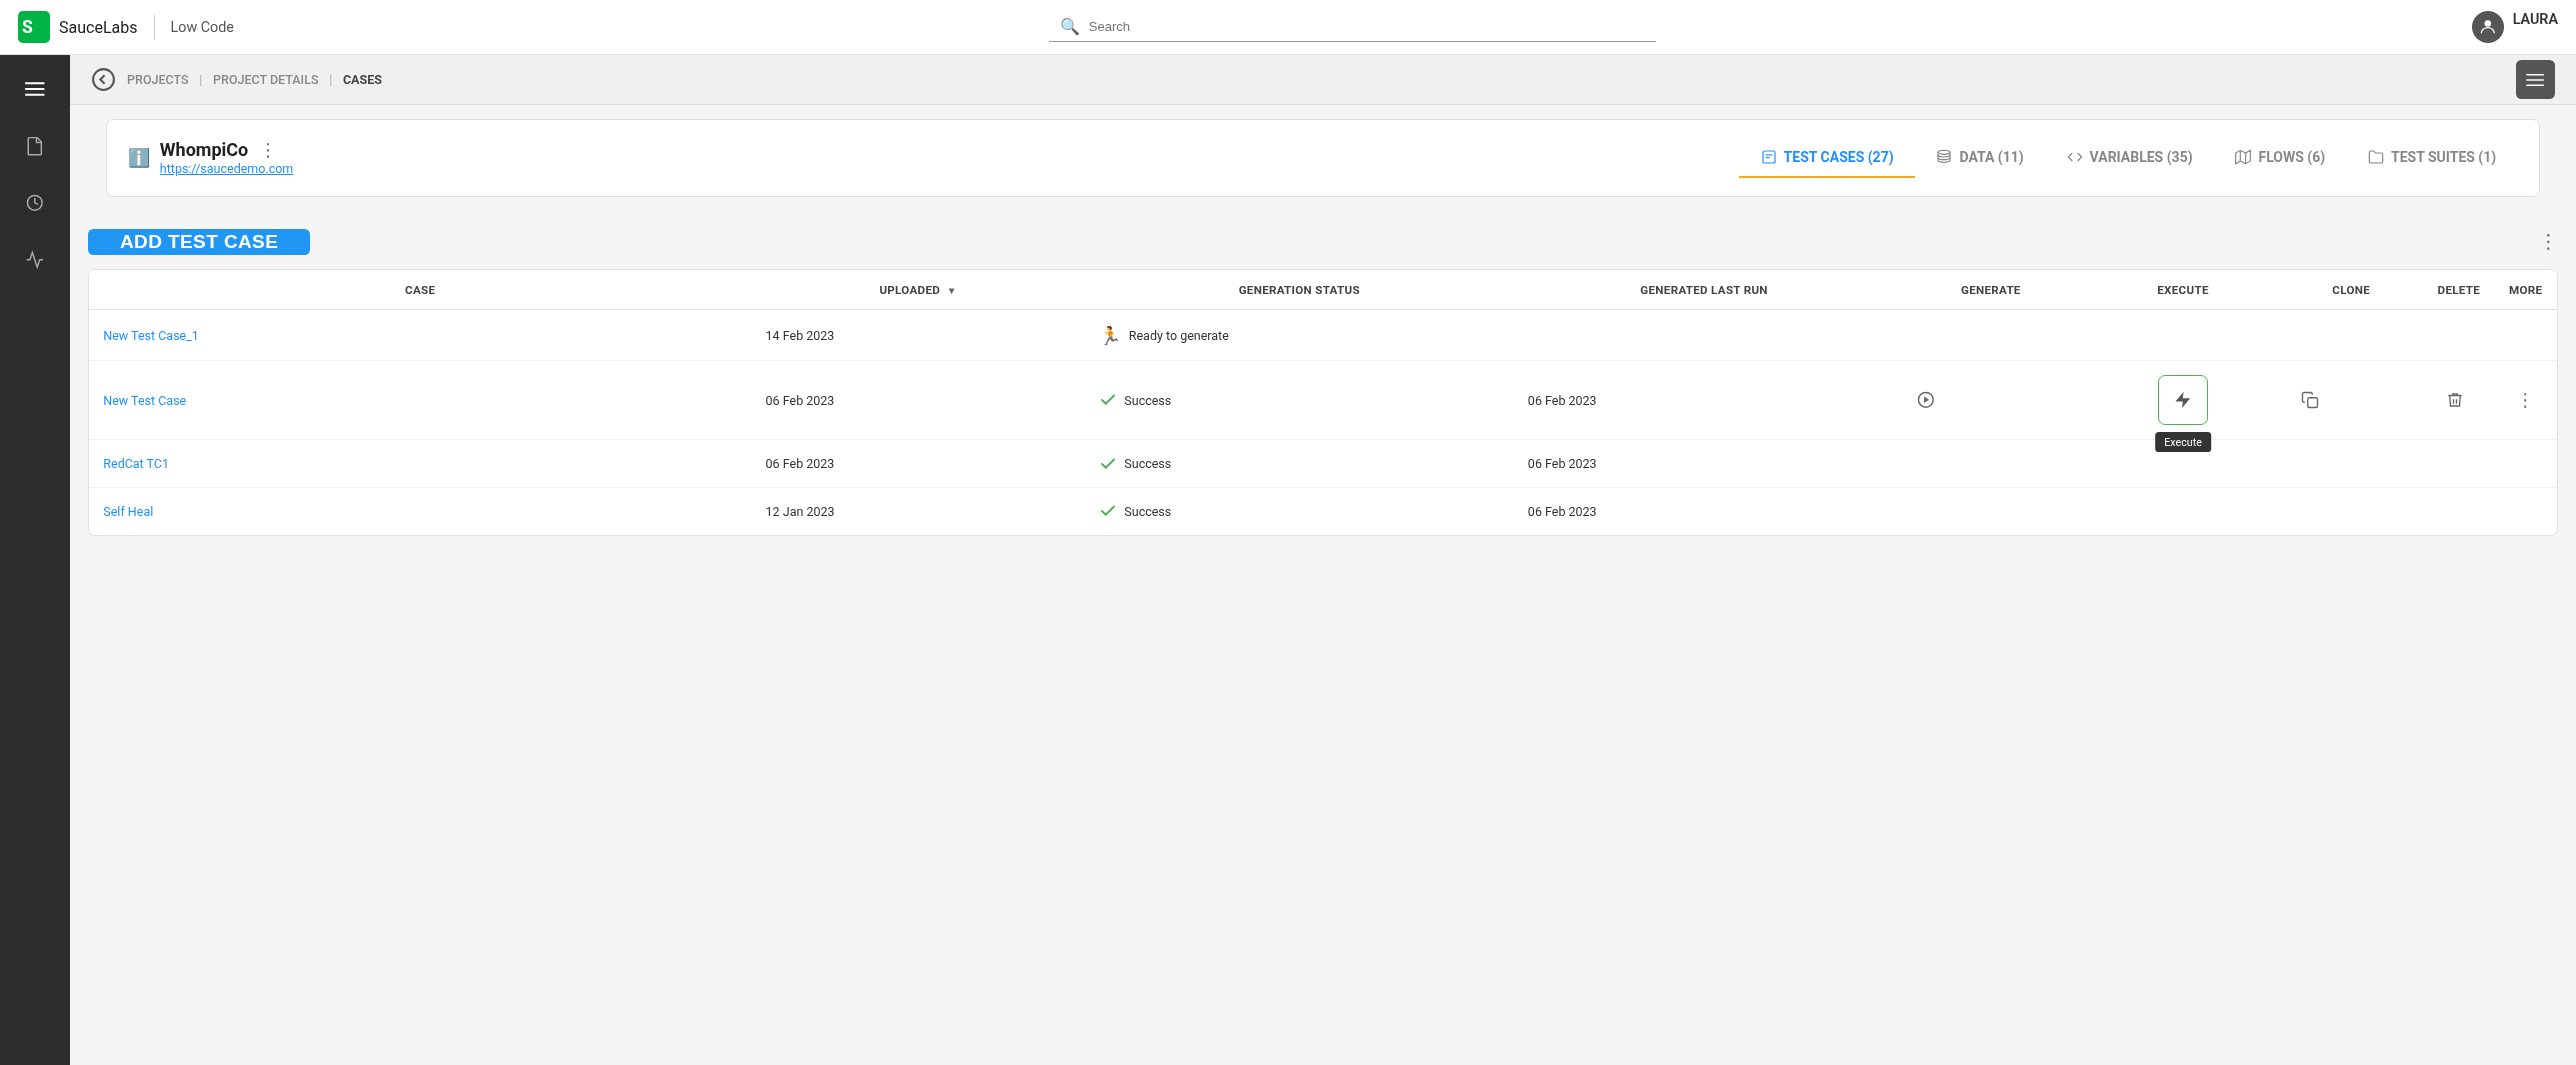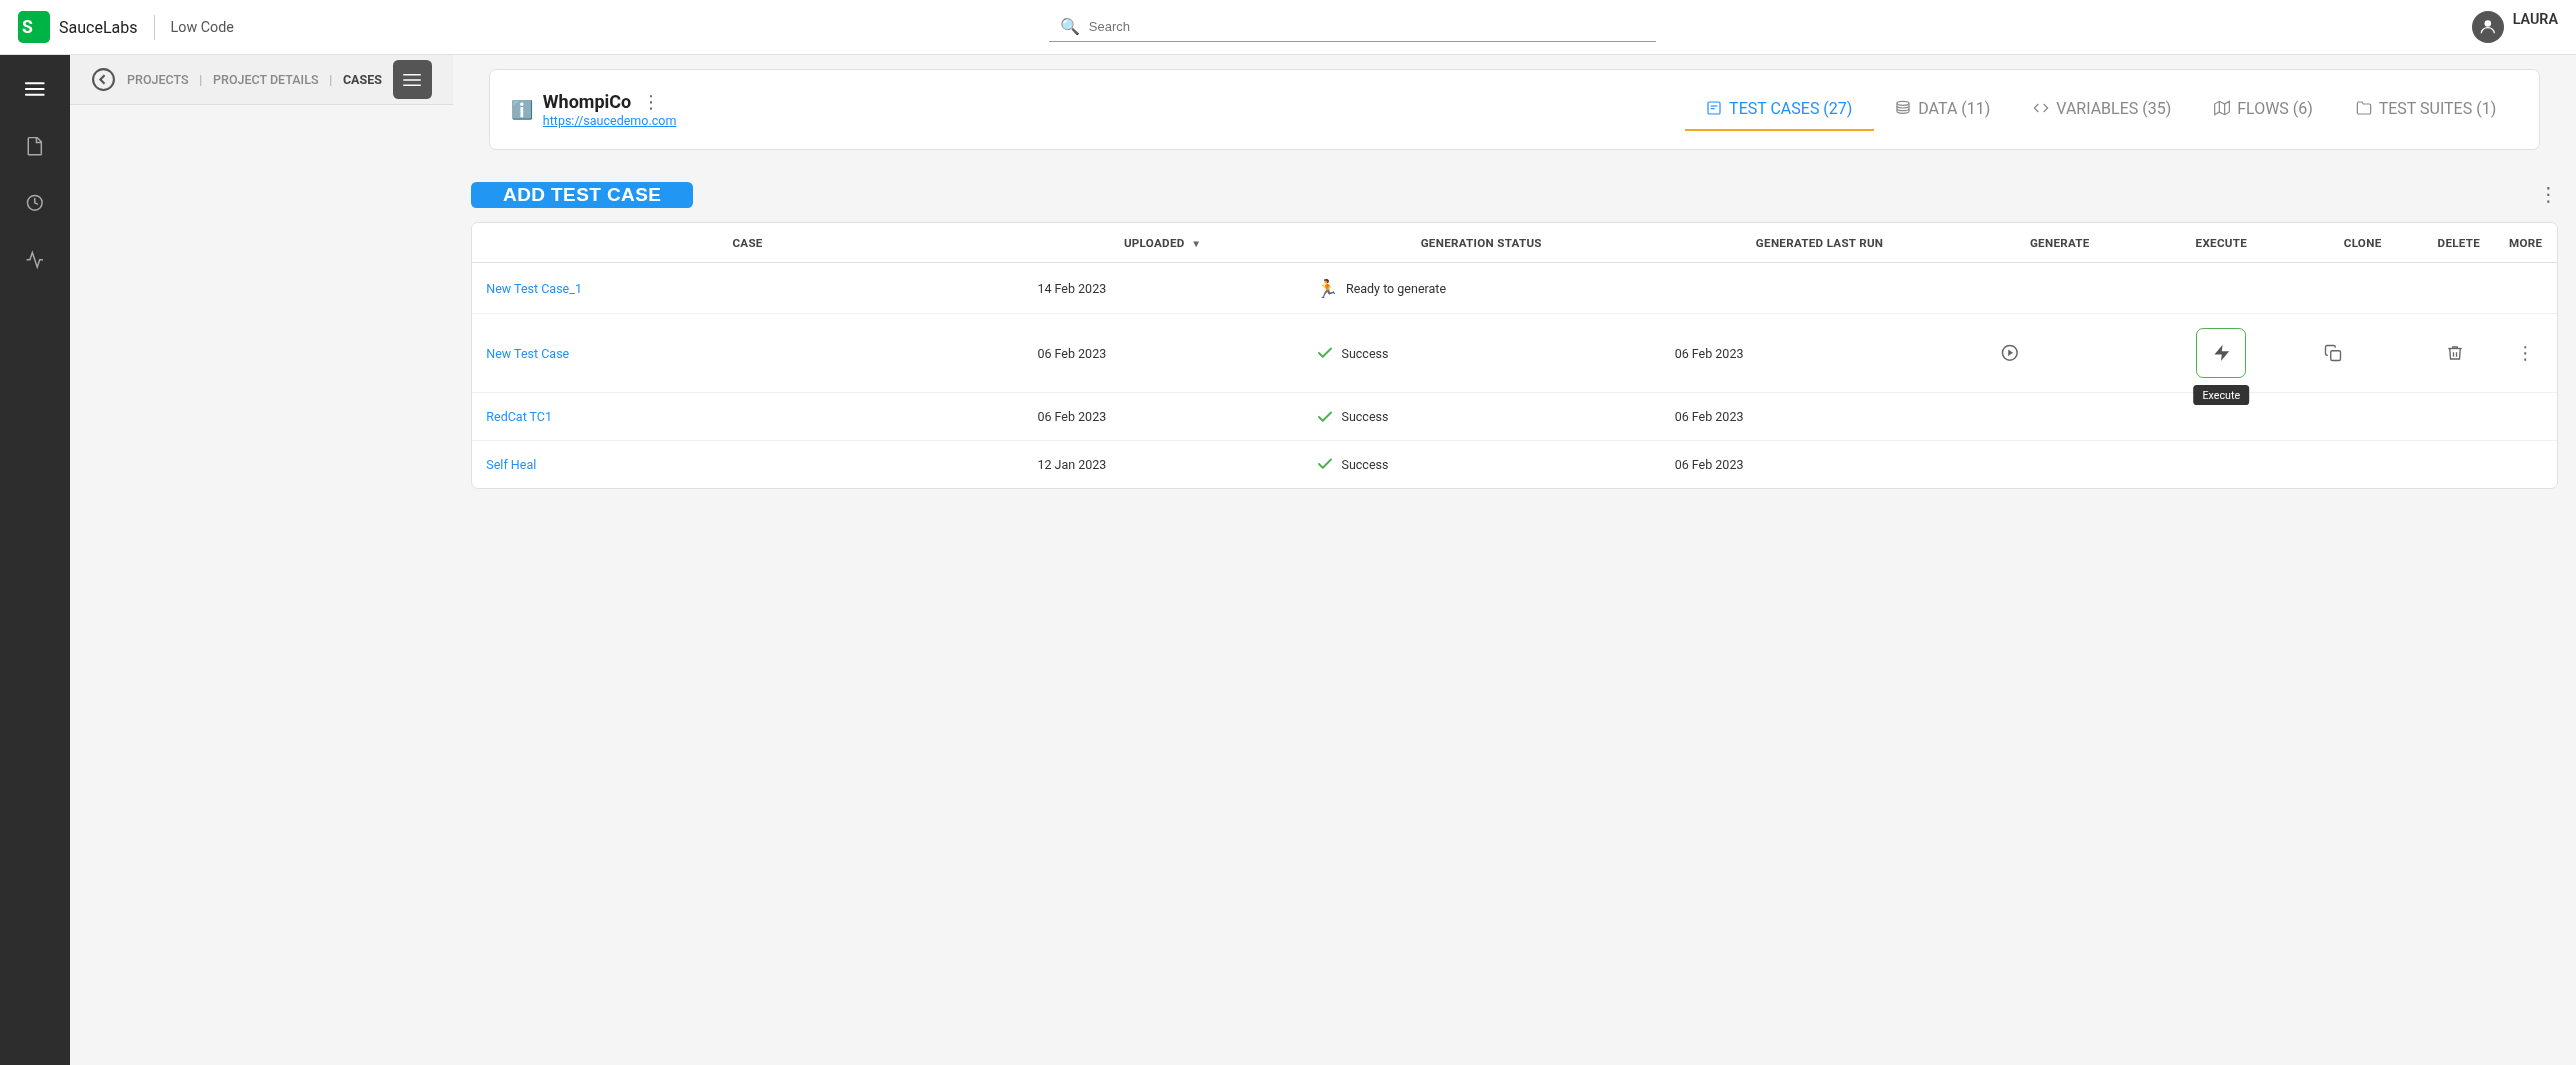--- a/index.html
+++ b/index.html
@@ -32,21 +32,21 @@
     .sidebar-icons {
       width: 70px; background: #2d2d2d; display: flex; flex-direction: column; align-items: center;
       padding-top: 14.3px; gap: 18px; flex-shrink: 0; height: calc(100vh - 55px);
     }
     .sidebar-icon-btn {
       width: 39px; height: 39px; border-radius: 7.1px; display: flex; align-items: center; justify-content: center;
       cursor: pointer; color: #aaa; font-size: 18px;
     }
 
     
-    .right-panel { flex: 1; display: flex; flex-direction: row; overflow: hidden; }
+    .right-panel { flex: 1; display: flex; flex-direction: column; overflow: hidden; }
 
     
     .breadcrumb-bar {
       background: #f0f0f0; padding: 0 21.4px; height: 50px; display: flex; align-items: center; gap: 10.7px;
       border-bottom: 0.9px solid #ddd; flex-shrink: 0;
     }
     .breadcrumb-back { cursor: pointer; color: #555; font-size: 19.6px; display: flex; align-items: center; }
     .breadcrumb-item { color: #888; font-size: 12.5px; font-weight: 500; cursor: pointer; }
     .breadcrumb-separator { color: #aaa; font-size: 12.5px; }
     .breadcrumb-current { color: #444; font-size: 12.5px; font-weight: 700; }
@@ -62,21 +62,21 @@
     }
     .project-info-icon { color: #1e90ff; font-size: 18px; cursor: pointer; }
     .project-name { font-size: 18px; font-weight: 700; color: #222; }
     .project-kebab { color: #666; font-size: 18px; cursor: pointer; margin-left: 7.1px; }
     .project-url { color: #1e90ff; font-size: 12.5px; text-decoration: underline; cursor: pointer; }
 
     
     .tabs-row { display: flex; align-items: flex-end; gap: 0; margin-left: auto; align-self: flex-end; }
     .tab {
       display: flex; align-items: center; gap: 7.1px; padding: 10.7px 21.4px;
-      font-size: 16px; font-weight: 400; color: #888; cursor: pointer; border-bottom: 2.7px solid transparent;
+      font-size: 14px; font-weight: 700; color: #888; cursor: pointer; border-bottom: 2.7px solid transparent;
       white-space: nowrap;
     }
     .tab.active { color: #1e90ff; border-bottom: 2.7px solid #f5a623; }
     .project-top-row { display: flex; align-items: center; }
 
     
     .content-area { flex: 1; overflow-y: auto; padding: 0 18px 18px; background: #f5f5f5; }
 
     
     .action-row { display: flex; align-items: center; justify-content: space-between; padding: 18px 0 14.3px; }

